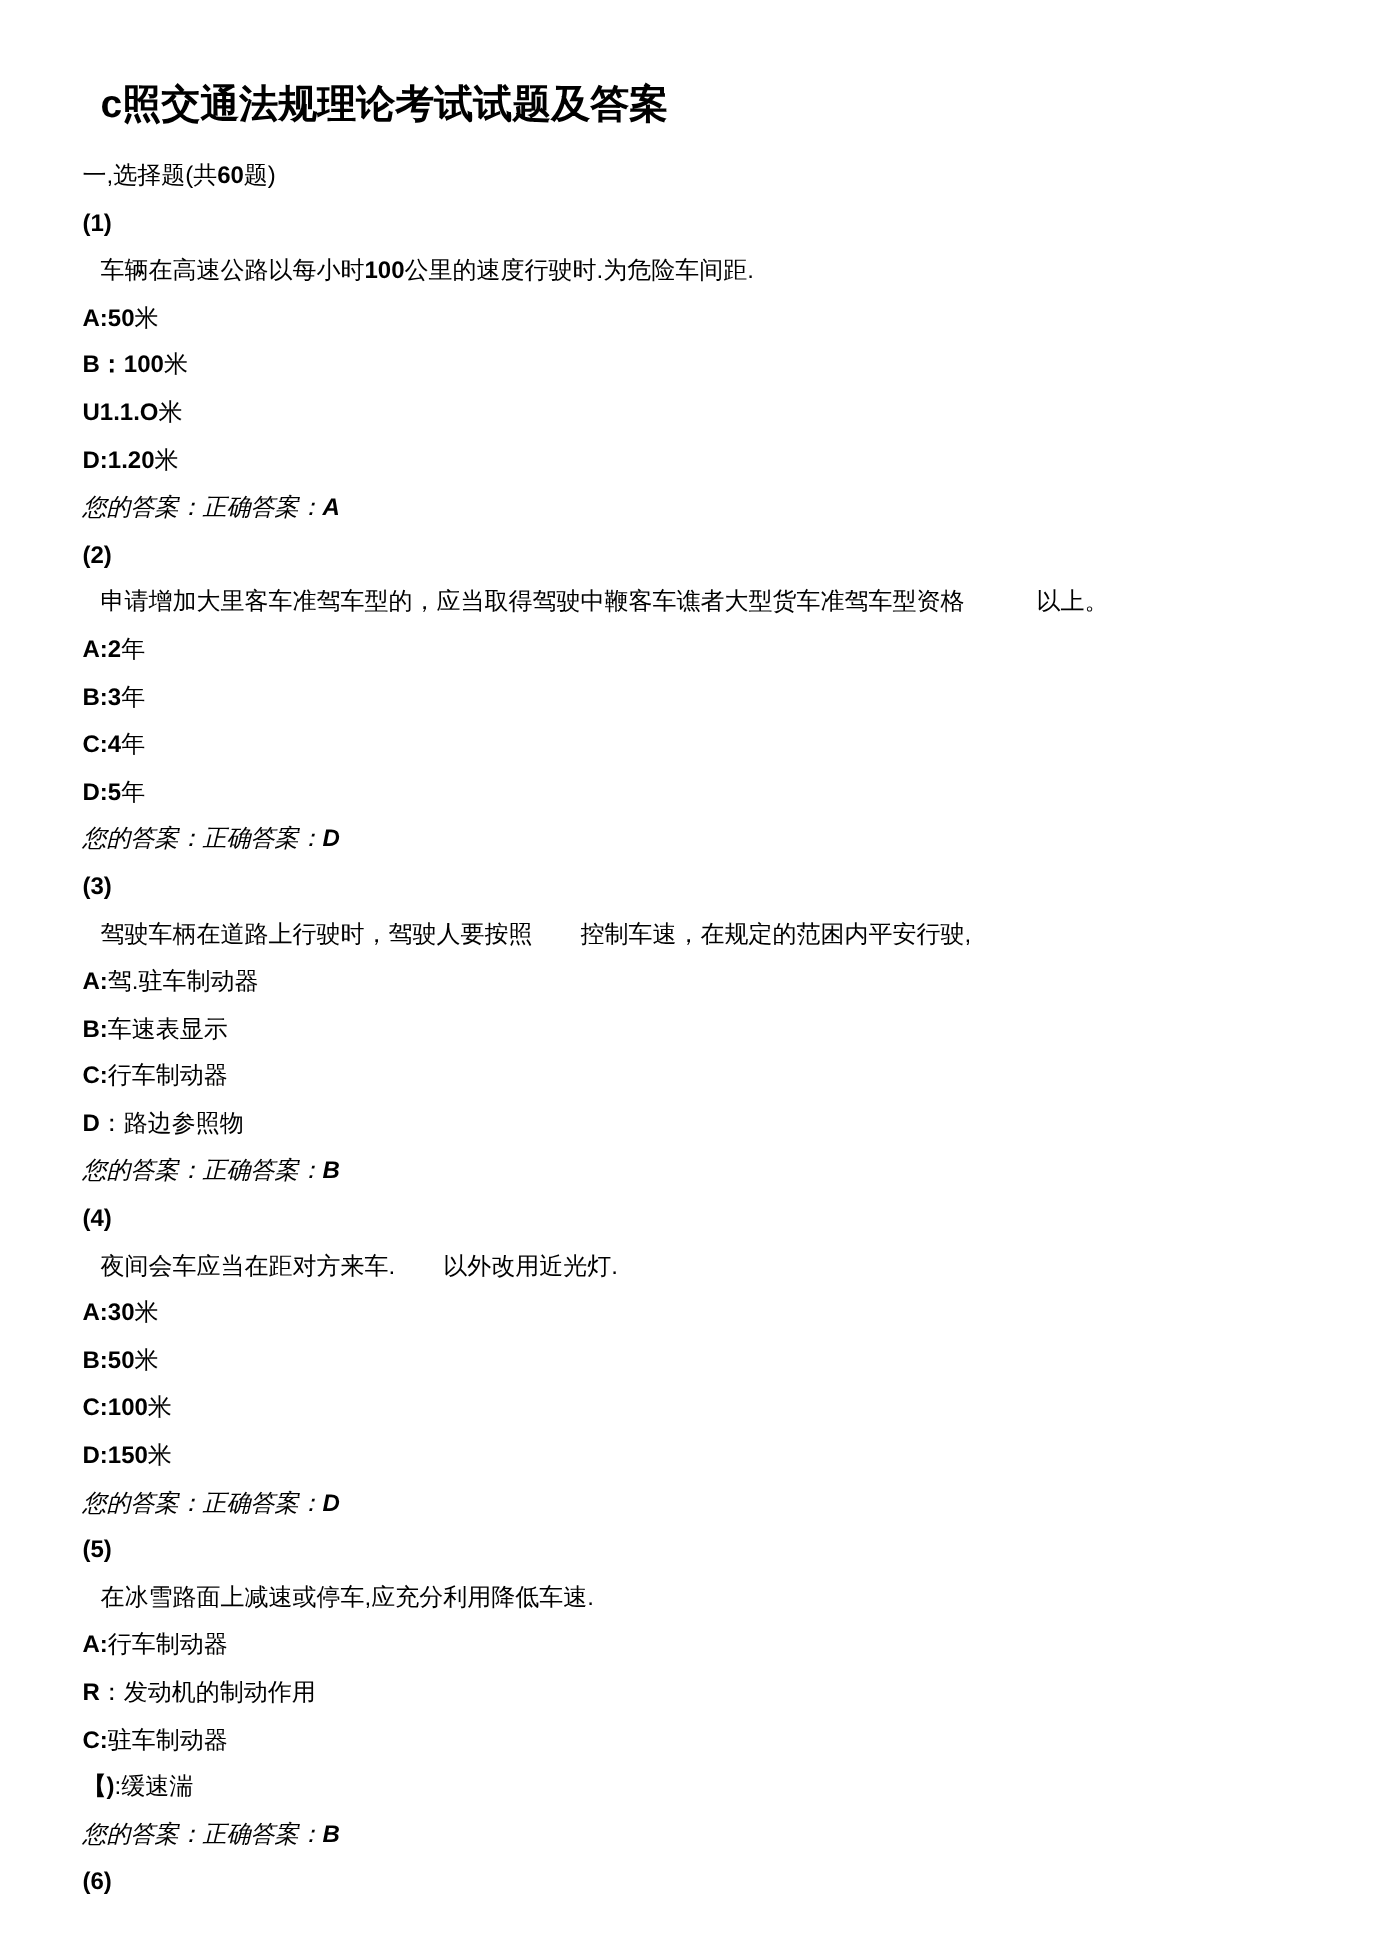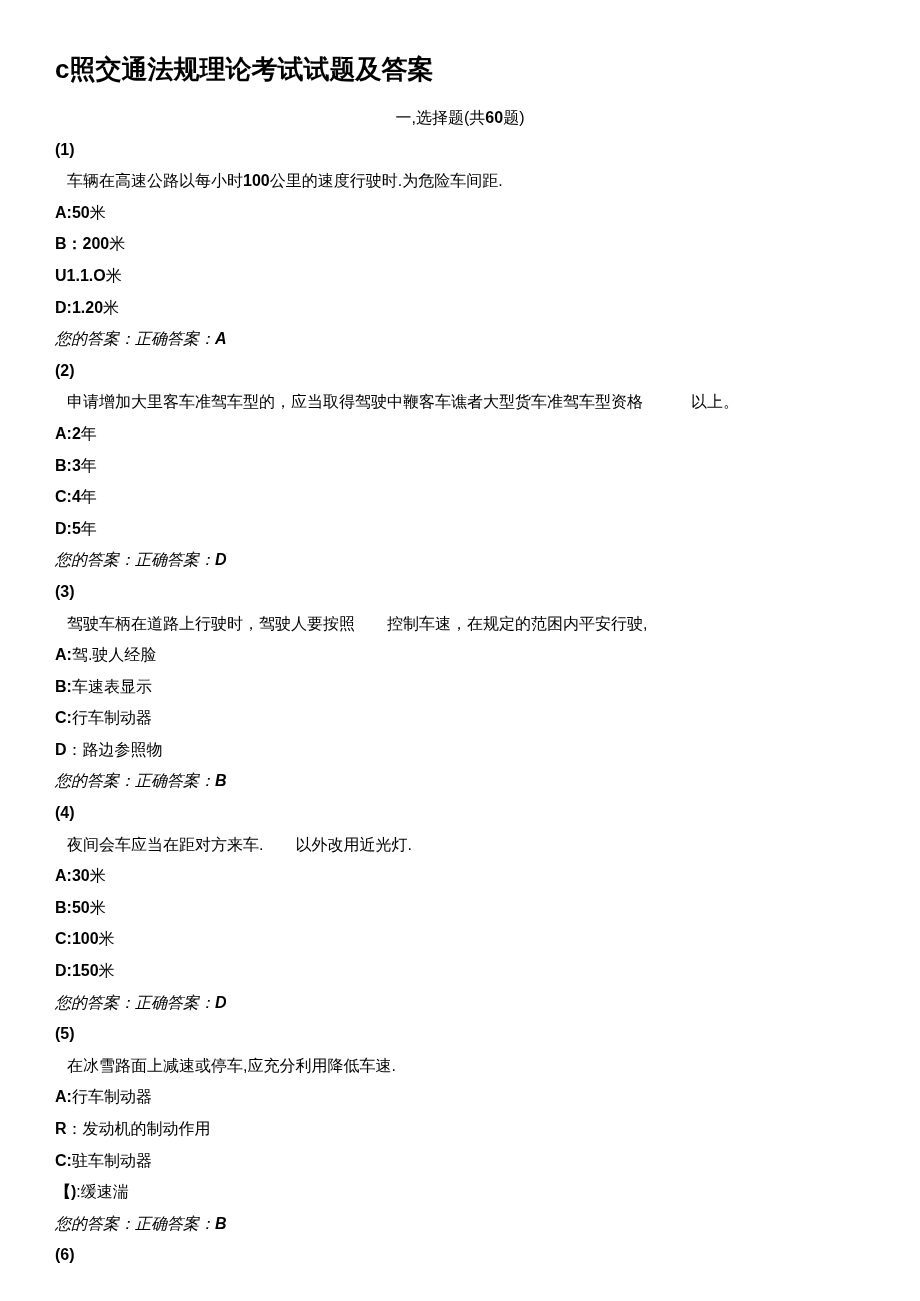--- a/index.html
+++ b/index.html
@@ -9,26 +9,25 @@
       background: #ffffff;
       width: 920px;
       box-sizing: border-box;
       color: #000000;
       font-size: 16px;
       line-height: 1.85;
     }
     h1 {
       font-size: 26px;
       font-weight: bold;
-      margin: 0 0 14px 0;
+      margin: 0 0 14px 12px;
       line-height: 1.5;
     }
     .section-intro {
       margin: 0 0 2px 0;
-      text-align: center;
     }
     .bold {
       font-weight: bold;
     }
     .q-num {
       font-weight: bold;
       margin: 0 0 2px 0;
     }
     .q-text {
       margin: 0 0 2px 12px;
@@ -48,36 +47,36 @@
 
 <p class="section-intro">
   <span>一,选择题(共</span><span class="bold">60</span><span>题)</span>
 </p>
 
 <p class="q-num">(1)</p>
 <p class="q-text">
   <span>车辆在高速公路以每小时</span><span class="bold">100</span><span>公里的速度行驶时.为危险车间距.</span>
 </p>
 <p class="option"><span class="bold">A:50</span><span>米</span></p>
-<p class="option"><span class="bold">B：200</span><span>米</span></p>
+<p class="option"><span class="bold">B：100</span><span>米</span></p>
 <p class="option"><span class="bold">U1.1.O</span><span>米</span></p>
 <p class="option"><span class="bold">D:1.20</span><span>米</span></p>
 <p class="answer-line"><span>您的答案：正确答案：</span><span class="bold">A</span></p>
 
 <p class="q-num">(2)</p>
 <p class="q-text">申请增加大里客车准驾车型的，应当取得驾驶中鞭客车谯者大型货车准驾车型资格   以上。</p>
 <p class="option"><span class="bold">A:2</span><span>年</span></p>
 <p class="option"><span class="bold">B:3</span><span>年</span></p>
 <p class="option"><span class="bold">C:4</span><span>年</span></p>
 <p class="option"><span class="bold">D:5</span><span>年</span></p>
 <p class="answer-line"><span>您的答案：正确答案：</span><span class="bold">D</span></p>
 
 <p class="q-num">(3)</p>
 <p class="q-text">驾驶车柄在道路上行驶时，驾驶人要按照  控制车速，在规定的范困内平安行驶,</p>
-<p class="option"><span class="bold">A:</span><span>驾.驶人经脸</span></p>
+<p class="option"><span class="bold">A:</span><span>驾.驻车制动器</span></p>
 <p class="option"><span class="bold">B:</span><span>车速表显示</span></p>
 <p class="option"><span class="bold">C:</span><span>行车制动器</span></p>
 <p class="option"><span class="bold">D</span><span>：路边参照物</span></p>
 <p class="answer-line"><span>您的答案：正确答案：</span><span class="bold">B</span></p>
 
 <p class="q-num">(4)</p>
 <p class="q-text">夜间会车应当在距对方来车.  以外改用近光灯.</p>
 <p class="option"><span class="bold">A:30</span><span>米</span></p>
 <p class="option"><span class="bold">B:50</span><span>米</span></p>
 <p class="option"><span class="bold">C:100</span><span>米</span></p>

